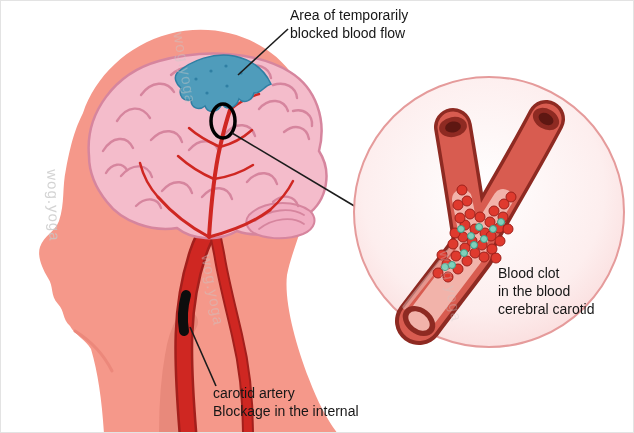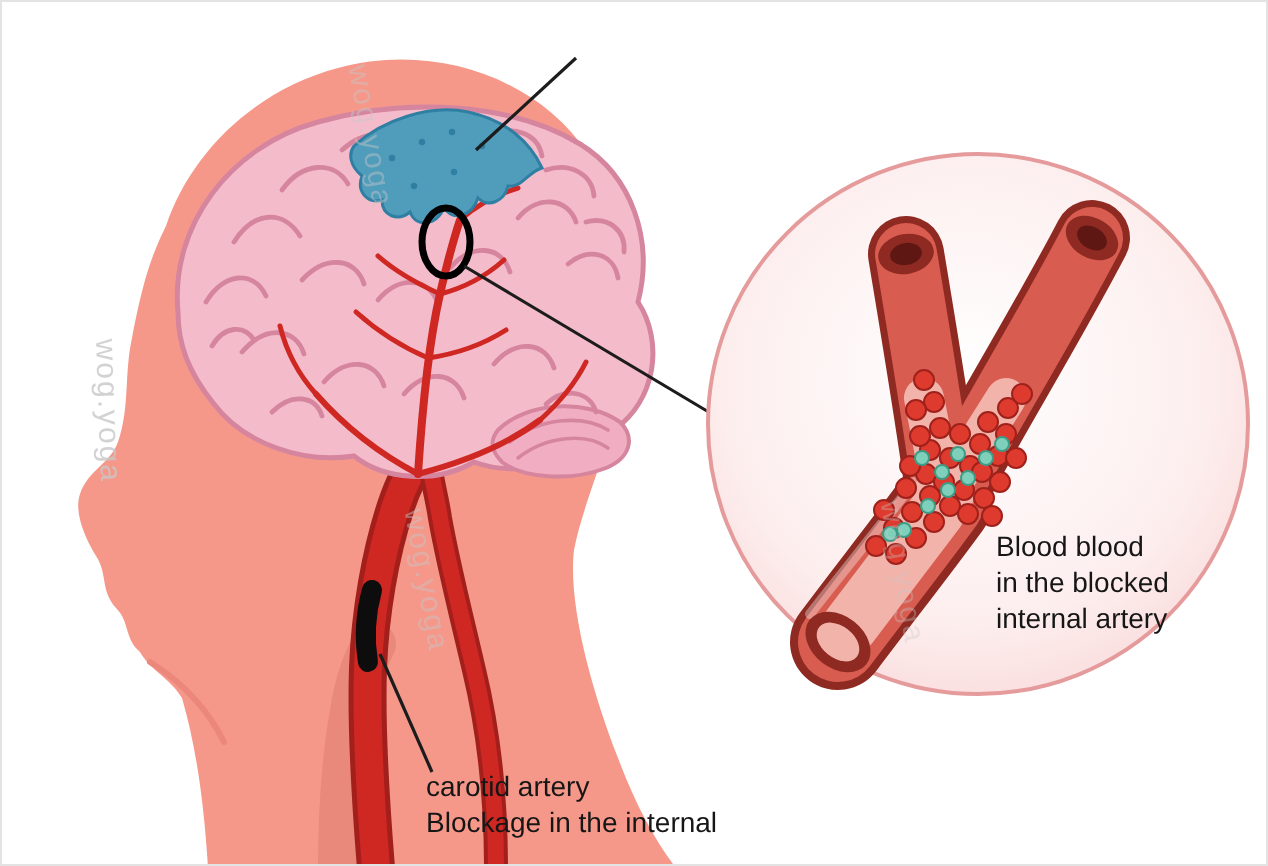--- a/index.html
+++ b/index.html
@@ -244,25 +244,29 @@
           <ellipse class="opening-in" cx="545" cy="118" rx="8" ry="5.5"></ellipse>
         </g>
         <g transform="rotate(38 418 320)">
           <ellipse class="opening" cx="418" cy="320" rx="18" ry="13"></ellipse>
           <ellipse class="v-lumen-fill" cx="418" cy="320" rx="12" ry="8"></ellipse>
         </g>
       </g>
     </g>
   </svg>
 
+  <div class="label" style="left:289px; top:6px; width:140px;">
+    <span>Area of temporarily</span>
+    <span>blocked blood flow</span>
+  </div>
 
   <div class="label" style="left:497px; top:264px; width:110px;">
-    <span>Blood blood</span>
-    <span>in the blocked</span>
-    <span>internal artery</span>
+    <span>Blood clot</span>
+    <span>in the blood</span>
+    <span>cerebral carotid</span>
   </div>
 
   <div class="label" style="left:212px; top:384px; width:180px;">
     <span>carotid artery</span>
     <span>Blockage in the internal</span>
   </div>
 
   <span class="wm" style="left:60px; top:168px; transform:rotate(88deg); opacity:.8;">wog.yoga</span>
   <span class="wm" style="left:186px; top:30px; transform:rotate(80deg); opacity:.45;">wog.yoga</span>
   <span class="wm" style="left:214px; top:252px; transform:rotate(80deg); opacity:.45;">wog.yoga</span>

